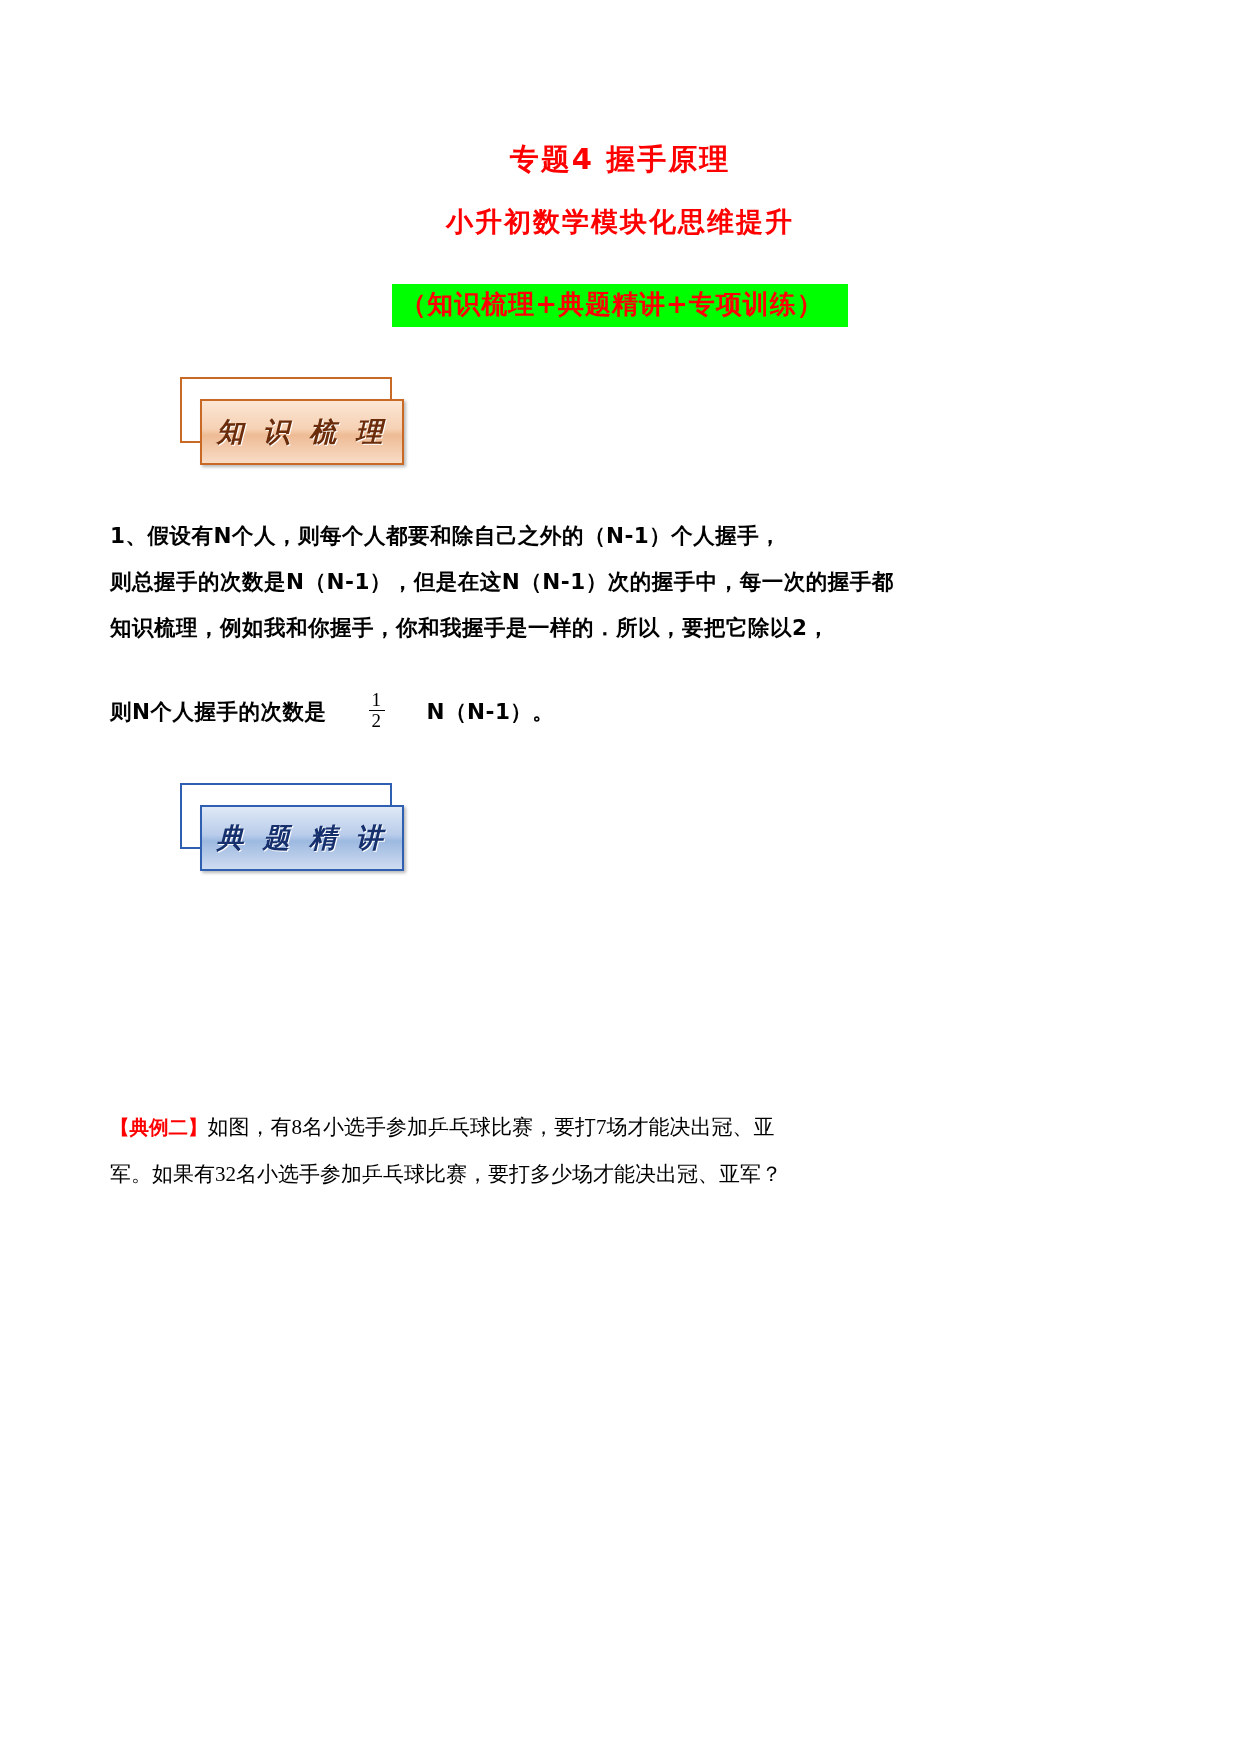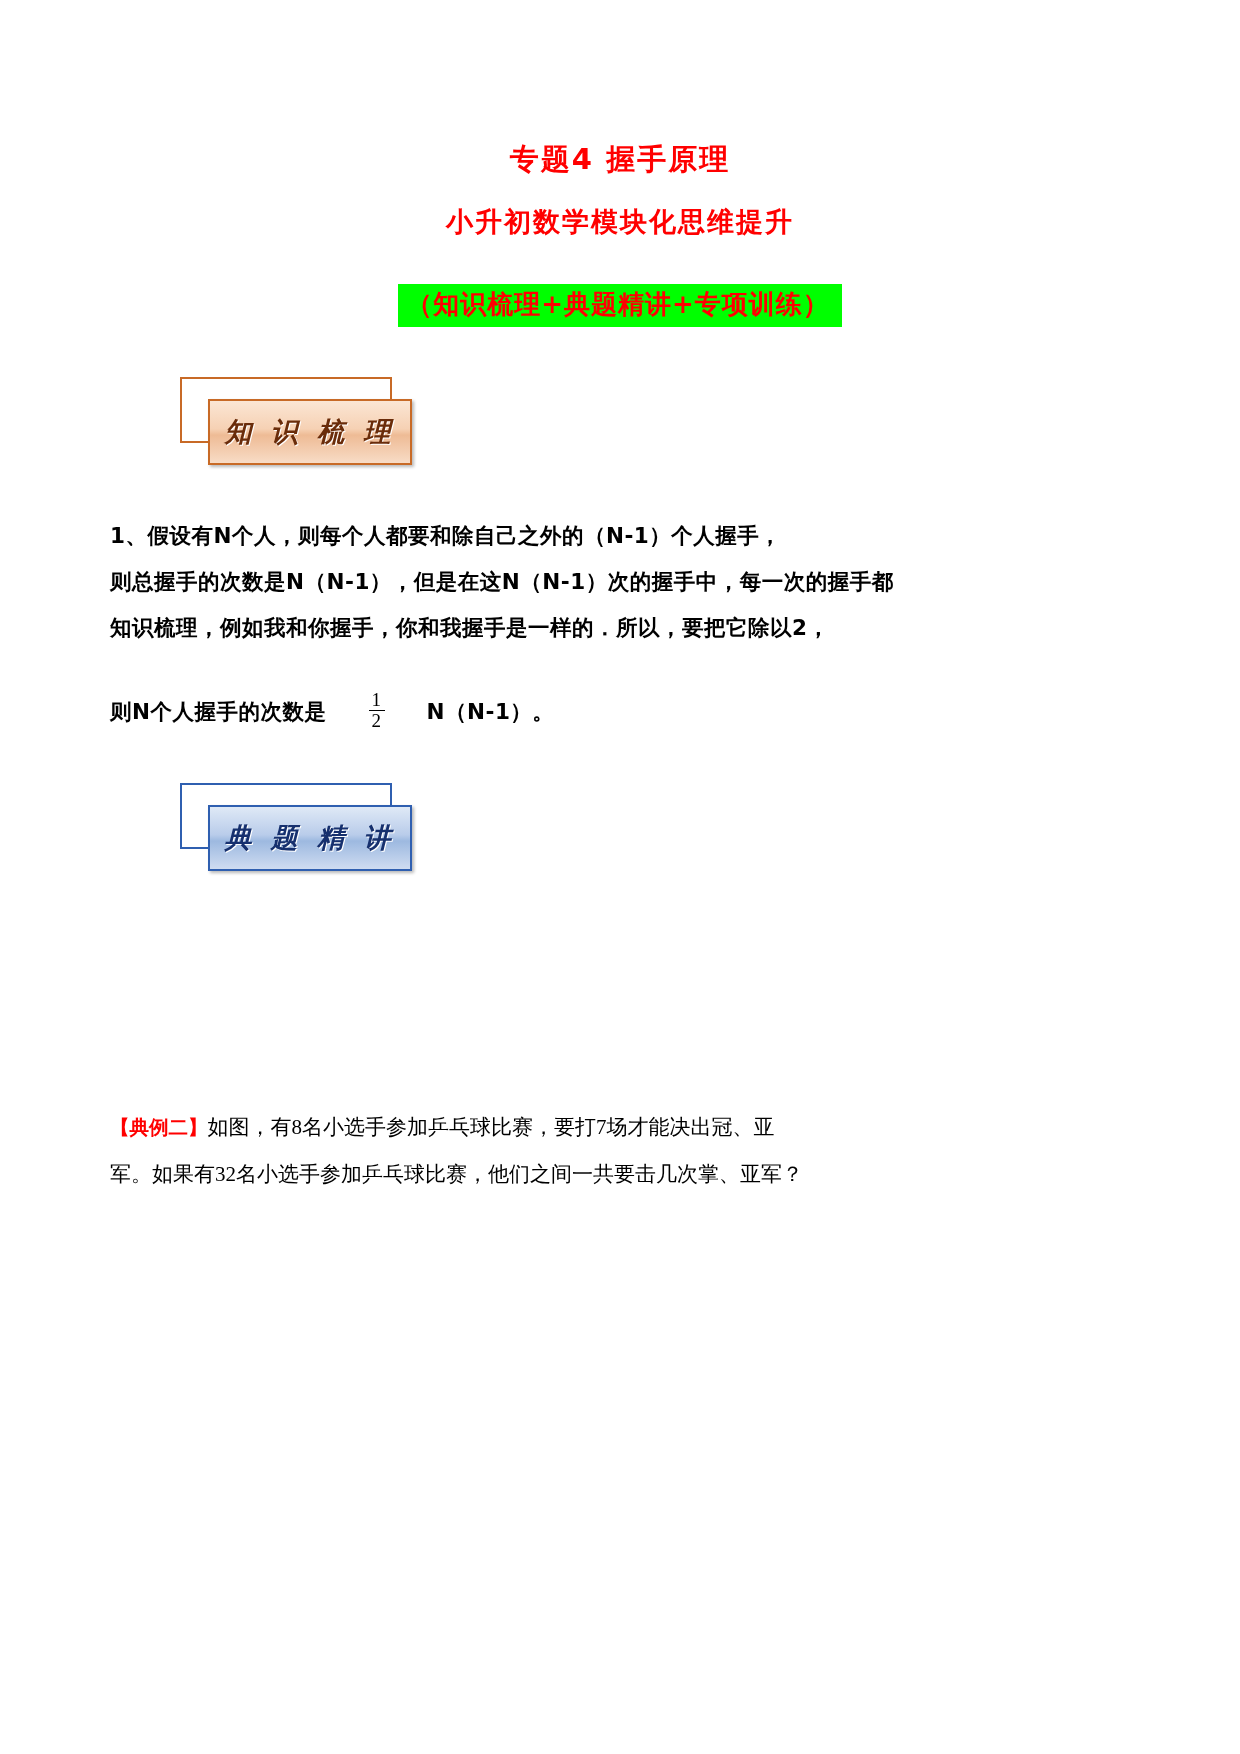--- a/index.html
+++ b/index.html
@@ -47,40 +47,40 @@
     display: flex;
     justify-content: center;
   }
   .title-3 {
     color: #ff0000;
     background: #00ff00;
     font-family: "DejaVu Serif", serif;
     font-weight: bold;
     font-size: 26px;
     letter-spacing: 1px;
-    padding: 3px 12px 5px 8px;
+    padding: 3px 24px 5px 8px;
     display: inline-block;
   }
 
   
   .banner-wrap {
     position: relative;
     margin-left: 70px;
   }
   .banner-outline {
     position: absolute;
     width: 212px;
     height: 66px;
     box-sizing: border-box;
     left: 0;
     top: 0;
   }
   .banner-plate {
     position: absolute;
-    left: 28px;
+    left: 20px;
     top: 22px;
     width: 204px;
     height: 66px;
     box-sizing: border-box;
     display: flex;
     align-items: center;
     justify-content: center;
   }
   .banner-text {
     font-family: "DejaVu Serif", serif;
@@ -225,18 +225,18 @@
 
   <div class="examples">
 
 
     <div class="ex-gap"></div>
 
     <div class="ex-block ex2">
       <p>
         <span class="ex-tag">【典例二】</span><span>如图，有8名小选手参加乒乓球比赛，要打7场才能决出冠、亚</span>
       </p>
-      <p>军。如果有32名小选手参加乒乓球比赛，他们之间一共要击几次掌、亚军？</p>
+      <p>军。如果有32名小选手参加乒乓球比赛，要打多少场才能决出冠、亚军？</p>
     </div>
 
   </div>
 
 </div>
 
 </body></html>

